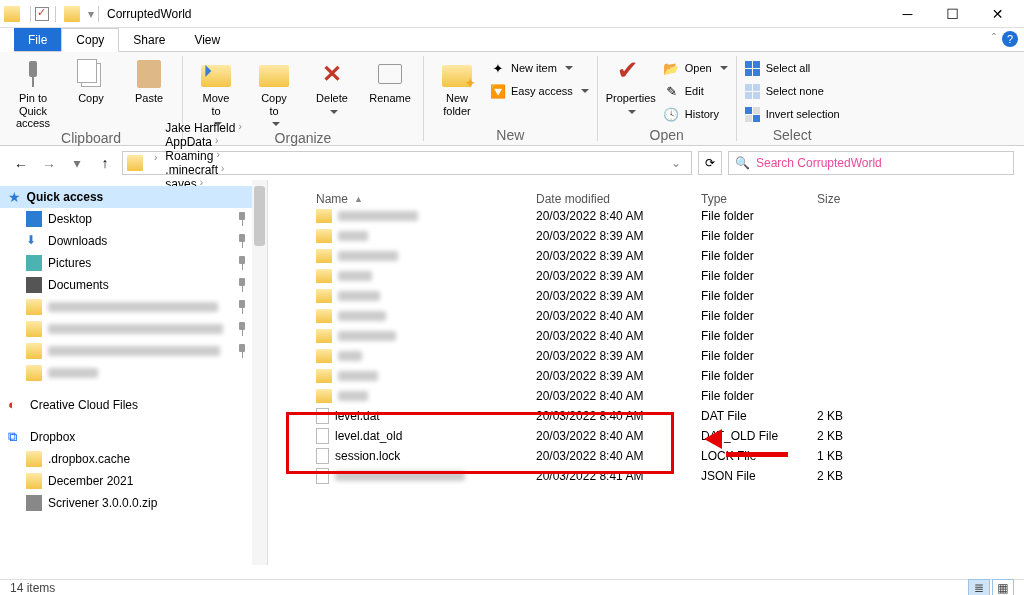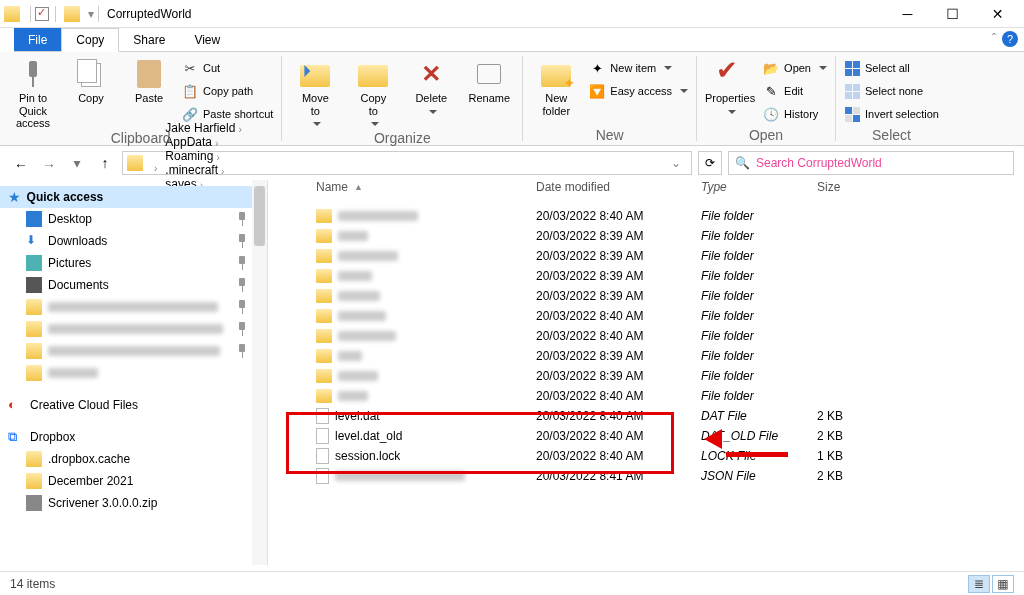--- a/index.html
+++ b/index.html
@@ -48,21 +48,21 @@
   .ico-check::before{content:"✔";color:#c0392b;font-size:26px;position:absolute;left:0;top:-4px;}
   .red-x{color:#c0392b;font-weight:bold;font-size:24px;}
   .scissors::before{content:"✂";color:#444;}
   .grid-sm{width:15px;height:15px;display:grid;grid-template:repeat(2,1fr)/repeat(2,1fr);gap:1px;}
   .grid-sm span{background:#3a7fd5;}
   
   .navbar{ height:34px; display:flex; align-items:center; padding:0 10px; gap:6px;}
   .navarrow{ width:22px;height:22px;display:flex;align-items:center;justify-content:center;color:#777;font-size:14px;}
   .navarrow.en{color:#000;}
   .addr { flex:0 0 570px; height:24px; border:1px solid #ccc; display:flex; align-items:center; padding:0 4px; gap:0;}
-  .addr .seg{ display:flex; align-items:flex-end; padding:0 4px; height:100%; font-size:12px;}
+  .addr .seg{ display:flex; align-items:flex-start; padding:0 4px; height:100%; font-size:12px;}
   .addr .seg .ch{ color:#888; margin-left:3px; font-size:10px;}
   .addr .tri{ margin-left:auto; color:#888; padding:0 6px;}
   .refresh{ width:24px;height:24px;border:1px solid #ccc;display:flex;align-items:center;justify-content:center;}
   .search{ flex:1; height:24px; border:1px solid #ccc; display:flex; align-items:center; padding:0 6px; color:#777; gap:6px;}
   
   .main{ display:flex; height:385px;}
   .sidebar{ width:268px; border-right:1px solid #e0e0e0; padding:6px 0 0 0; overflow:hidden; position:relative;}
   .sb-scroll{position:absolute;right:0;top:0;width:15px;height:100%;background:#f5f5f5;}
   .sb-scroll::before{content:"";position:absolute;left:2px;top:6px;width:11px;height:60px;background:#c8c8c8;border-radius:3px;}
   .sb-item{ display:flex; align-items:center; height:22px; padding-left:8px; gap:6px; font-size:12px; position:relative;}
@@ -76,40 +76,40 @@
   .star{color:#2b7cd3;font-size:14px;}
   .desk{background:#2b7cd3;}
   .dark{background:#555;}
   .pics{background:#4db2b2;}
   .cloud{color:#d93025;font-size:13px;}
   .dbx{color:#0061ff;font-size:13px;}
   .zip{background:#888;}
   
   .files{ flex:1; display:flex; flex-direction:column; overflow:hidden; position:relative;}
   .gutter{width:20px;}
-  .cols{ display:flex; height:26px; align-items:flex-start; color:#555; font-size:12px; padding-right:10px;}
+  .cols{ display:flex; height:26px; align-items:flex-end; color:#555; font-size:12px; padding-right:10px;}
   .cols div,.row div{padding-right:8px;}
   .c-name{flex:0 0 248px; padding-left:28px; display:flex;align-items:center;gap:6px;}
   .c-name .sort{font-size:9px;color:#888;}
   .c-date{flex:0 0 165px;}
-  .c-type{flex:0 0 116px;font-style:italic;}
+  .c-type{flex:0 0 116px;}
   .c-size{flex:0 0 70px;}
   .row{ display:flex; height:20px; align-items:center; font-size:12px;}
   .row .c-name{display:flex;align-items:center;}
   .row .fico{width:16px;height:14px;}
   .row .fico.fold{background:linear-gradient(#ffe9a6,#f3c447);border-radius:1px;}
   .row .fico.file{border:1px solid #bbb;background:#fff;width:13px;height:16px;}
   .blur{display:inline-block;height:10px;background:#ccc;border-radius:2px;filter:blur(2px);}
   
   .hlbox{position:absolute; border:3px solid #e40000; left:18px; top:232px; width:388px; height:62px; pointer-events:none;}
   .arrow{position:absolute; left:430px; top:257px; pointer-events:none;}
   .arrow-stem{width:62px;height:5px;background:#e40000;display:inline-block;}
   .arrow-head{width:0;height:0;border:10px solid transparent;border-right:18px solid #e40000;display:inline-block;position:relative;top:-8px;left:-4px;}
   
-  .status{ position:absolute; bottom:0; left:0; right:0; height:24px; border-top:1px solid #e0e0e0; display:flex; align-items:center; padding:0 10px; font-size:12px; color:#444;}
+  .status{ position:absolute; bottom:0; left:0; right:0; height:16px; border-top:1px solid #e0e0e0; display:flex; align-items:center; padding:0 10px; font-size:12px; color:#444;}
   .view-toggle{margin-left:auto;display:flex;gap:2px;}
   .vt{width:22px;height:18px;border:1px solid #9cc3e8;display:flex;align-items:center;justify-content:center;}
   .vt.active{background:#cfe4f7;}
 </style>
 </head>
 <body>
 
 <div class="titlebar">
   <span class="folder-ico"></span>
   <span class="small-sep"></span>
@@ -152,34 +152,20 @@
       <div class="ico">
             <span class="ico-sheets"></span>
           </div>
       <span>Copy</span>
     </div>
     <div class="bigbtn">
       <div class="ico">
             <span class="ico-board"></span>
           </div>
       <span>Paste</span>
-    </div>
-    <div class="smallcol">
-      <div class="smallbtn">
-            <span class="sico scissors"></span>
-            <span>Cut</span>
-          </div>
-      <div class="smallbtn">
-            <span class="sico">📋</span>
-            <span>Copy path</span>
-          </div>
-      <div class="smallbtn">
-            <span class="sico">🔗</span>
-            <span>Paste shortcut</span>
-          </div>
     </div>
    </div>
    <div class="group-label">Clipboard</div>
   </div>
   <div class="vsep"></div>
 
   <div class="group">
    <div class="group-inner">
     <div class="bigbtn dd">
       <div class="ico">

